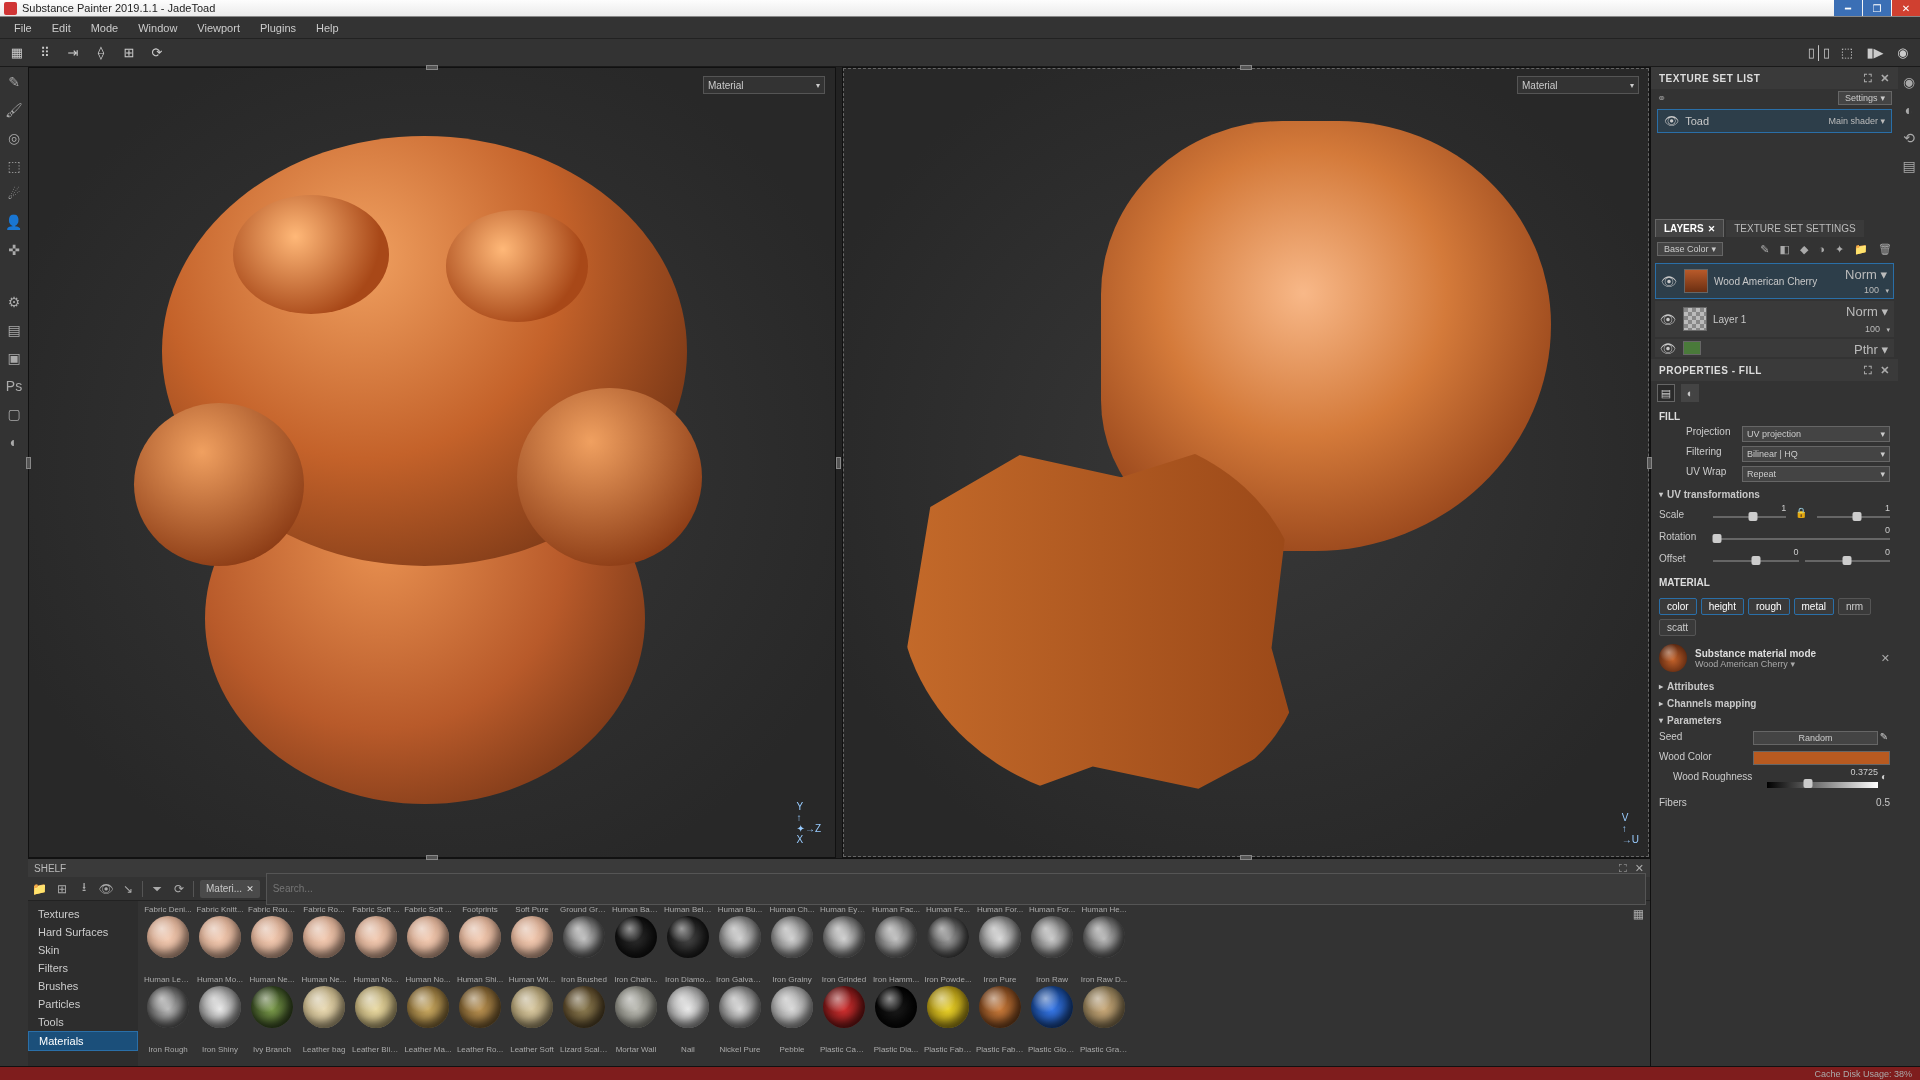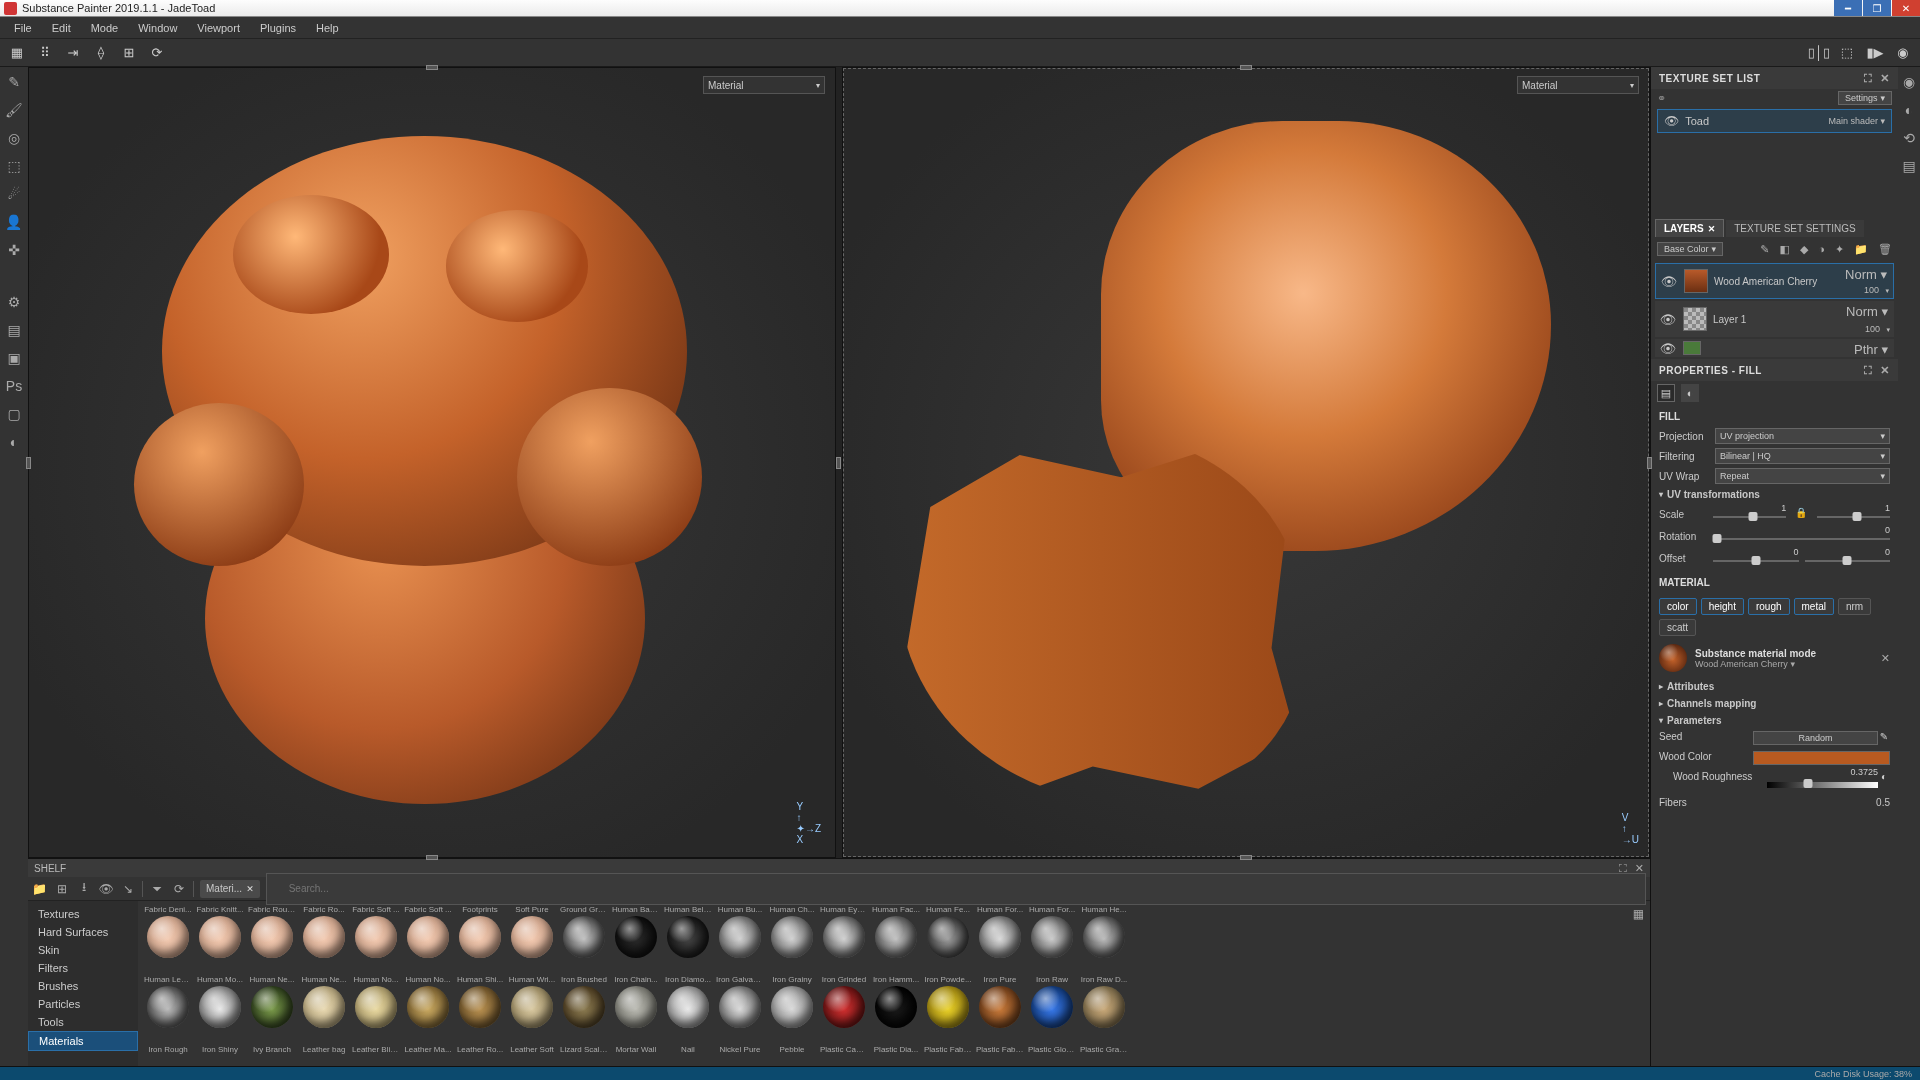--- a/index.html
+++ b/index.html
@@ -42,21 +42,21 @@
 
 .shelf{ height:208px; background:#333; border-top:1px solid #111; display:flex; flex-direction:column;}
 .shelf-header{height:18px; background:#3a3a3a; display:flex; align-items:center; padding:0 6px; font-size:10px; color:#bbb;text-align:center;}
 .shelf-header .spacer{flex:1;}
 .shelf-header .hicon{margin-left:8px; font-size:11px; color:#aaa;}
 .shelf-toolbar{height:24px; display:flex; align-items:center; padding:0 4px; gap:6px; border-bottom:1px solid #222;}
 .shelf-toolbar .sticon{width:16px;height:16px;color:#aaa;font-size:12px;display:flex;align-items:center;justify-content:center;}
 .shelf-toolbar .sep{width:1px;height:16px;background:#555;}
 .shelf-chip{background:#4a4a4a; height:18px; padding:0 6px; display:flex; align-items:center; border-radius:2px; gap:4px; font-size:10px;}
 .shelf-chip .x{font-size:9px;color:#ddd;}
-.shelf-search{flex:1;height:32px;background:#3a3a3a;border:1px solid #555;color:#aaa;padding:0 22px;font-size:10px;}
+.shelf-search{flex:1;height:32px;background:#3a3a3a;border:1px solid #555;color:#aaa;padding:0 6px;font-size:10px;}
 .shelf-body{flex:1; display:flex; overflow:hidden;}
 .shelf-cats{width:110px; background:#2d2d2d; padding:4px 0; overflow:hidden;}
 .cat-item{padding:3px 10px; font-size:11px; color:#ccc;}
 .cat-item.active{background:#1b4f7a; color:#fff; border:1px solid #2a6fa8;}
 .shelf-grid-wrap{flex:1; overflow:hidden; position:relative; padding:4px 6px;}
 .mat-grid{display:flex; flex-wrap:wrap; gap:4px 4px; align-content:flex-start;}
 .mat-item{width:48px; display:flex; flex-direction:column; align-items:center;}
 .mat-ball{width:42px;height:42px;border-radius:50%; background:radial-gradient(circle at 35% 30%, #fff8, #0000 35%), radial-gradient(circle at 50% 55%, var(--c1,#888), var(--c2,#333) 75%); box-shadow:inset -4px -6px 8px #0008;}
 .mat-label{font-size:8px; color:#aaa; margin-top:17px; white-space:nowrap; overflow:hidden; text-overflow:ellipsis; max-width:48px; text-align:center;}
 .row-label{width:48px;font-size:8px;color:#aaa;text-align:center;white-space:nowrap;overflow:hidden;text-overflow:ellipsis;}
@@ -95,21 +95,21 @@
 .layer-op{position:absolute;bottom:3px;right:14px;font-size:9px;color:#bbb;}
 .layer-op-chev{position:absolute;bottom:3px;right:4px;font-size:7px;color:#bbb;}
 .layer-row.partial{height:18px;overflow:hidden;}
 
 .props{flex:1;overflow:hidden;display:flex;flex-direction:column;}
 .props-mode{height:24px;display:flex;align-items:center;padding:0 6px;gap:6px;}
 .mode-icon{width:18px;height:18px;background:#444;display:flex;align-items:center;justify-content:center;font-size:11px;}
 .mode-icon.active{background:#2a2a2a;border:1px solid #666;}
 .prop-section{padding:2px 8px;}
 .section-title{font-size:10px;font-weight:bold;color:#ddd;padding:4px 0;}
-.prop-row{display:flex;align-items:center;height:20px;gap:6px;}
+.prop-row{display:flex;align-items:flex-start;height:20px;gap:6px;margin-left:27px;}
 .prop-label{width:50px;font-size:10px;color:#ccc;}
 .prop-select{flex:1;height:16px;background:#444;border:1px solid #666;font-size:9px;color:#ccc;padding:0 4px;display:flex;align-items:center;justify-content:space-between;}
 .collapsible{display:flex;align-items:center;gap:4px;font-size:10px;font-weight:bold;padding:3px 0;}
 .collapsible .arr{font-size:8px;}
 .slider-row{display:flex;align-items:center;height:22px;gap:6px;}
 .slider-label{width:48px;font-size:10px;}
 .slider-group{flex:1;display:flex;gap:6px;}
 .slider{flex:1;position:relative;height:14px;}
 .slider-track{position:absolute;top:9px;left:0;right:0;height:2px;background:#666;}
 .slider-thumb{position:absolute;top:5px;width:9px;height:9px;background:#ccc;border-radius:2px;transform:translateX(-50%);}
@@ -122,21 +122,21 @@
 .mat-ball-sm{width:28px;height:28px;border-radius:50%; background:radial-gradient(circle at 35% 30%, #fff6, #0000 35%), radial-gradient(circle at 50% 55%, #c4622a, #5a2710 75%);}
 .mat-mode-text{flex:1;}
 .mat-mode-text .t1{font-size:10px;font-weight:bold;color:#ddd;}
 .mat-mode-text .t2{font-size:9px;color:#aaa;}
 .param-row{display:flex;align-items:flex-start;height:20px;padding:0 8px;}
 .param-label{font-size:10px;color:#ccc;width:94px;}
 .param-btn{flex:1;height:14px;background:#444;border:1px solid #666;font-size:9px;display:flex;align-items:center;justify-content:center;color:#ccc;}
 .param-swatch{flex:1;height:14px;border:1px solid #666;}
 .param-edit{width:12px;font-size:10px;color:#ccc;text-align:center;}
 
-.status-bar{height:14px;background:#0c4a6e;display:flex;align-items:center;justify-content:flex-end;padding:0 8px;font-size:9px;color:#aaa;border-top:1px solid #111;}
+.status-bar{height:14px;background:#7f1d1d;display:flex;align-items:center;justify-content:flex-end;padding:0 8px;font-size:9px;color:#aaa;border-top:1px solid #111;}
 </style>
 </head>
 <body>
 
 <div class="title-bar">
   <div class="logo"></div>
   <div class="title">Substance Painter 2019.1.1 - JadeToad</div>
   <div class="win-btns">
     <div class="win-btn win-min">━</div>
     <div class="win-btn win-max">❐</div>

